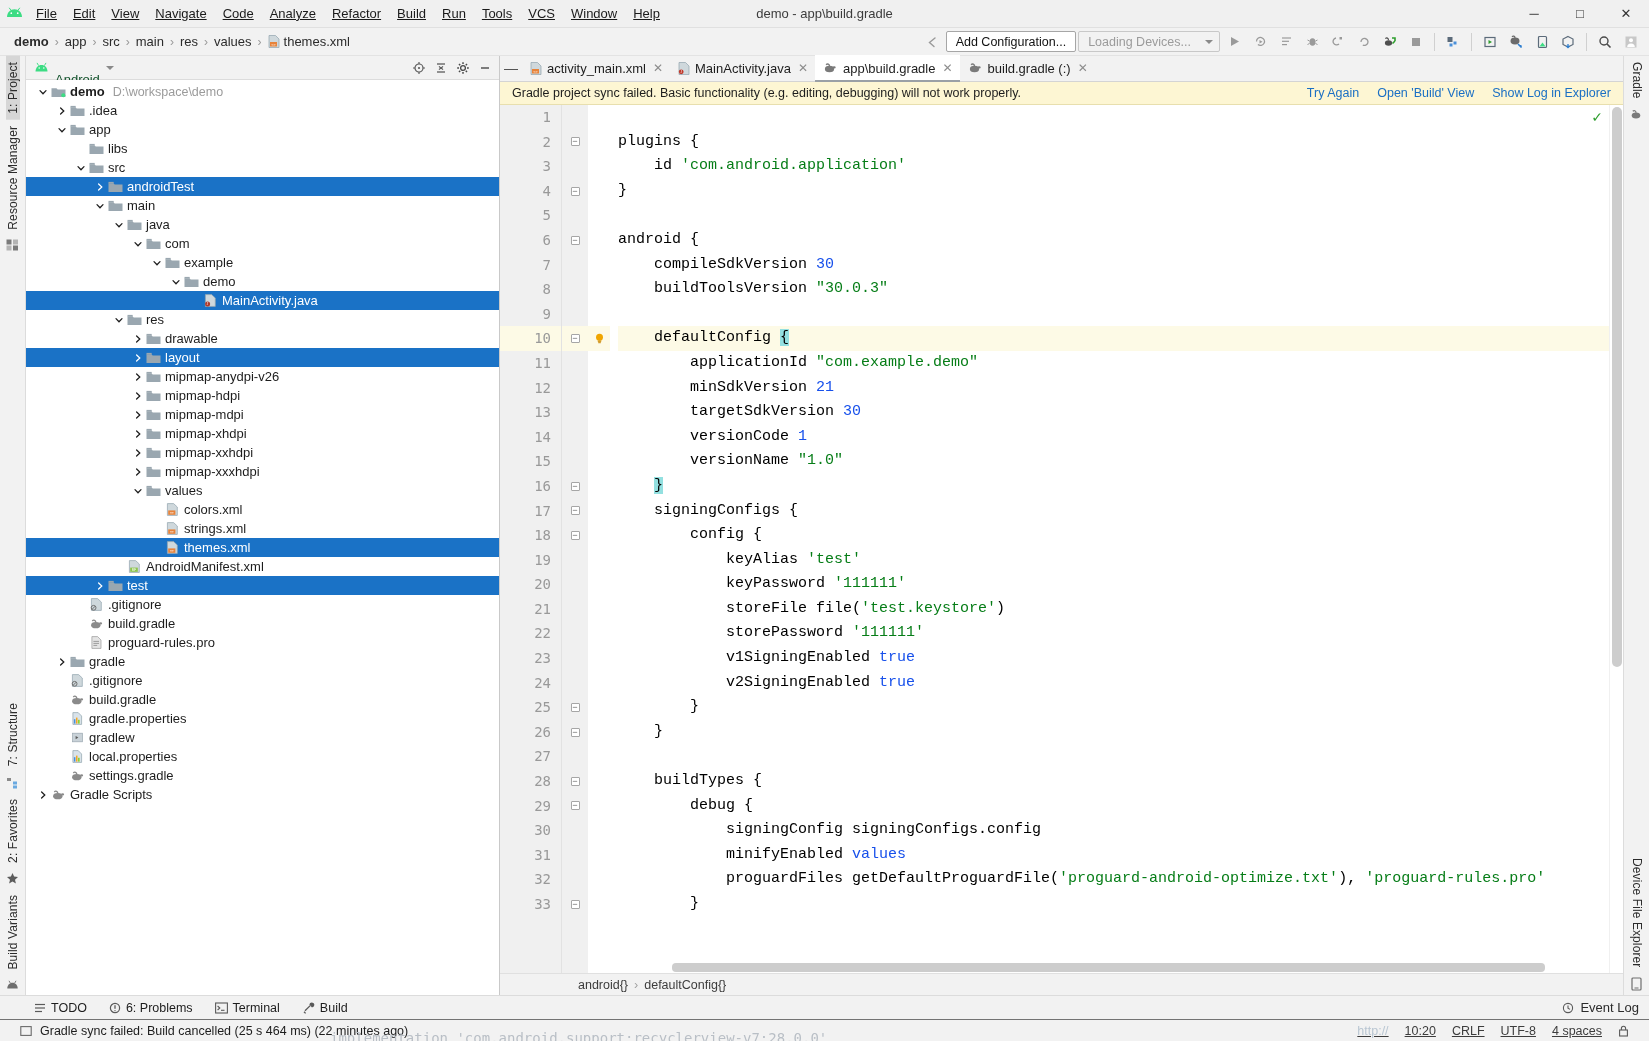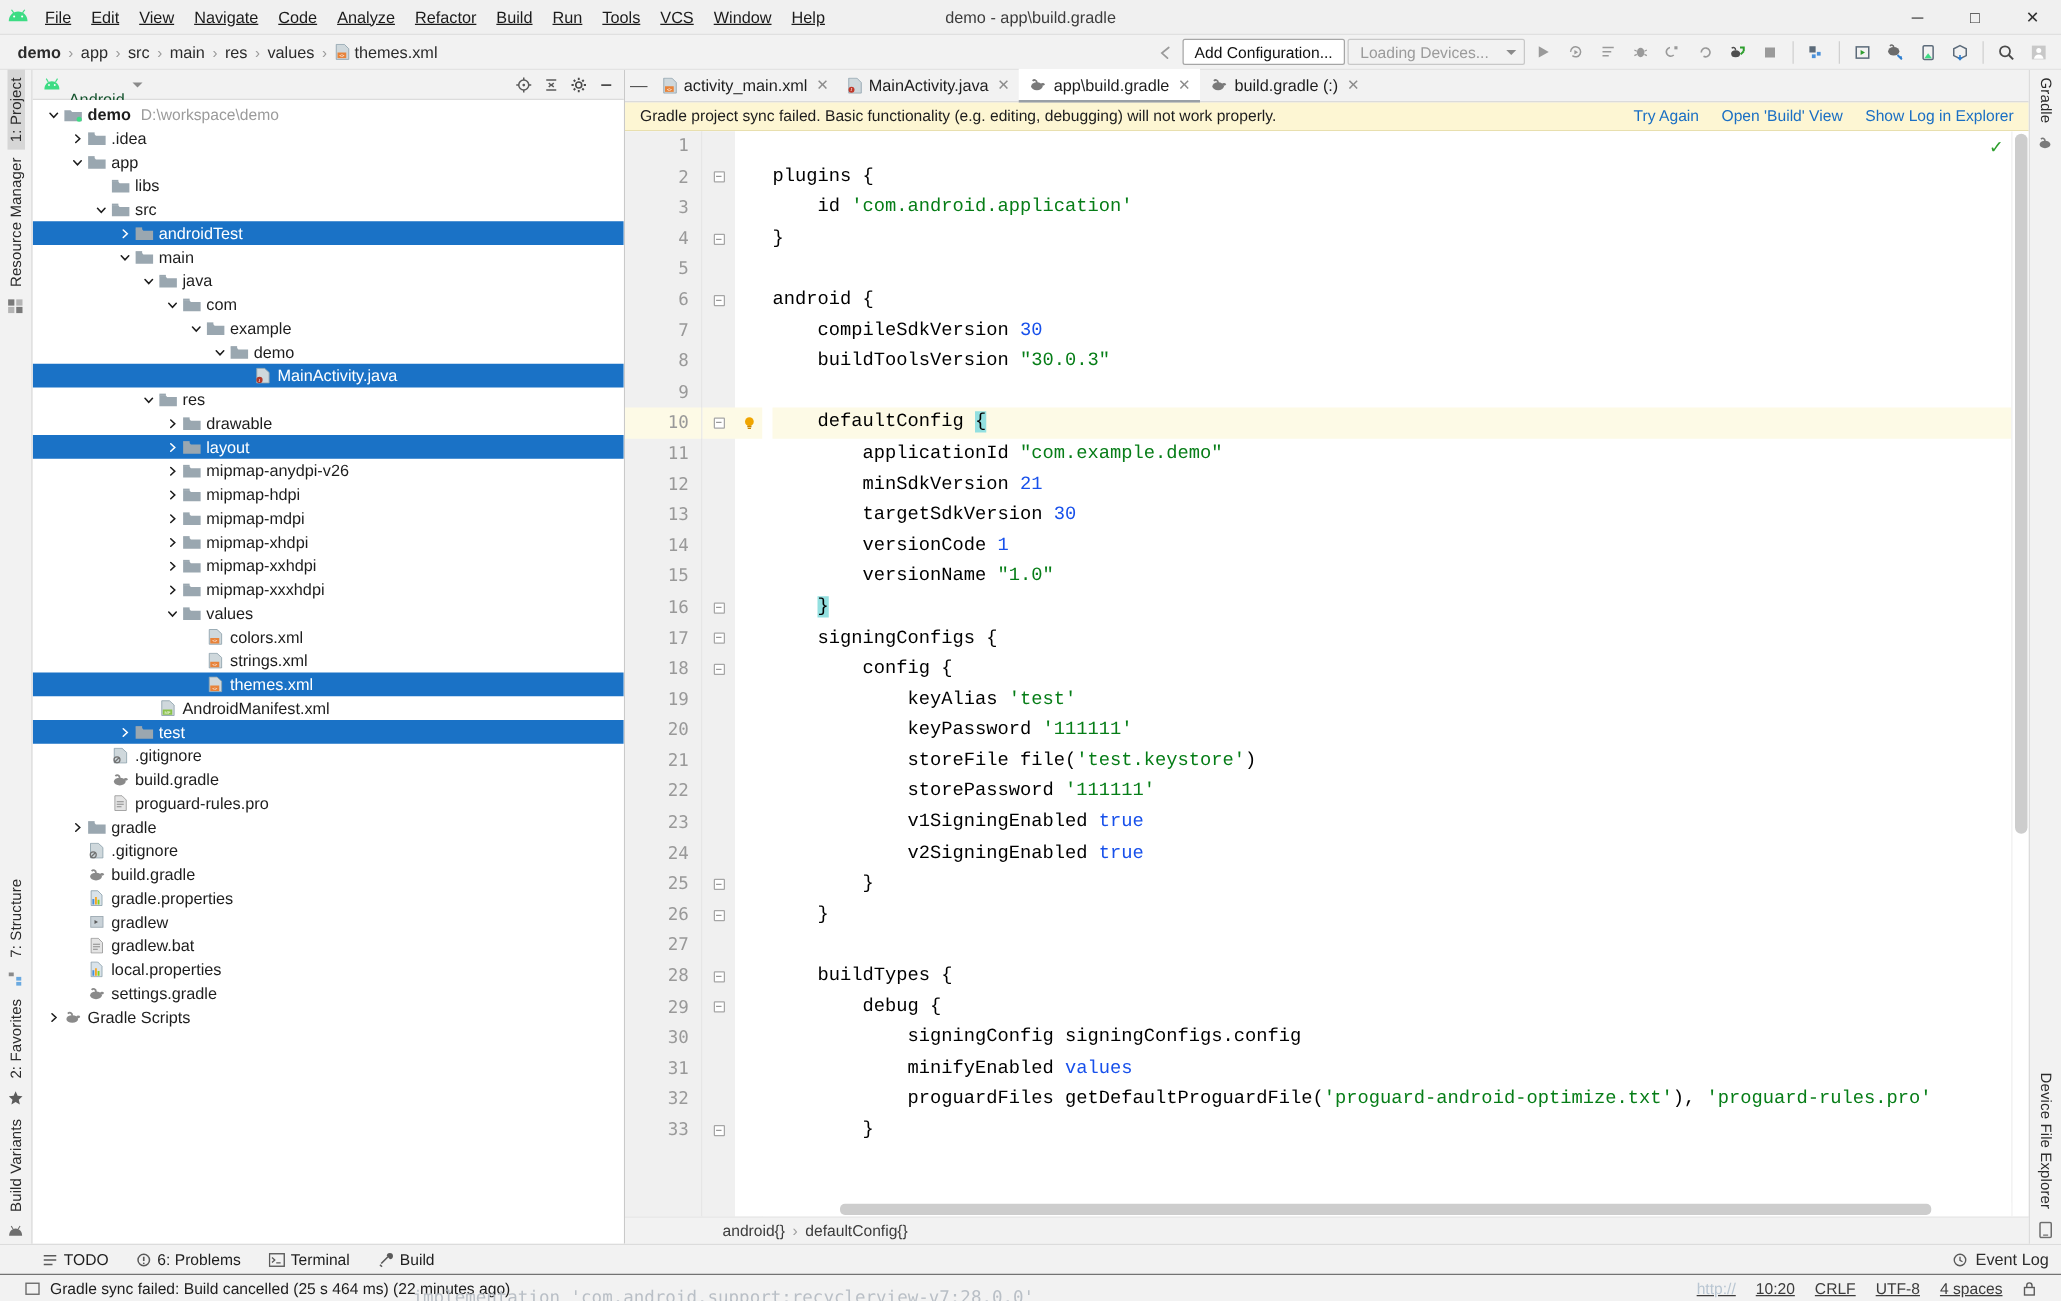--- a/index.html
+++ b/index.html
@@ -1014,35 +1014,20 @@
             <span class="twist"></span>
             <span class="tico">
               <span style="display: flex;">
                 <svg width="13" height="13" viewBox="0 0 13 13">
                   <rect x="1.6" y="2.2" width="9.8" height="8.6" fill="#c9d2d8" stroke="#9aa7b0" stroke-width="0.7"></rect>
                   <path d="M4.6 5 L7.4 6.6 L4.6 8.2 Z" fill="#5a5a5a"></path>
                 </svg>
               </span>
             </span>
             <span class="tlabel">gradlew</span>
-          </div>
-          <div class="trow">
-            <span style="flex: 0 0 29px;"></span>
-            <span class="twist"></span>
-            <span class="tico">
-              <span style="display: flex;">
-                <svg width="13" height="13" viewBox="0 0 13 13">
-                  <path d="M1.9 0.6h5.7L11 4v8.4H1.9z" fill="#e4e4e4" stroke="#9a9a9a" stroke-width="0.7"></path>
-                  <line x1="3.4" y1="5.4" x2="9" y2="5.4" stroke="#8a8a8a" stroke-width="0.8"></line>
-                  <line x1="3.4" y1="7.4" x2="9" y2="7.4" stroke="#8a8a8a" stroke-width="0.8"></line>
-                  <line x1="3.4" y1="9.4" x2="7.2" y2="9.4" stroke="#8a8a8a" stroke-width="0.8"></line>
-                </svg>
-              </span>
-            </span>
-            <span class="tlabel">gradlew.bat</span>
           </div>
           <div class="trow">
             <span style="flex: 0 0 29px;"></span>
             <span class="twist"></span>
             <span class="tico">
               <span style="display: flex;">
                 <svg width="13" height="13" viewBox="0 0 13 13">
                   <path d="M1.9 0.6h5.3L10.6 4v8.4H1.9z" fill="#d9e3ea" stroke="#90a4ae" stroke-width="0.7"></path>
                   <rect x="2.9" y="7.2" width="1.5" height="4.4" fill="#4a90d9"></rect>
                   <rect x="5" y="5.6" width="1.5" height="6" fill="#f5a623"></rect>

